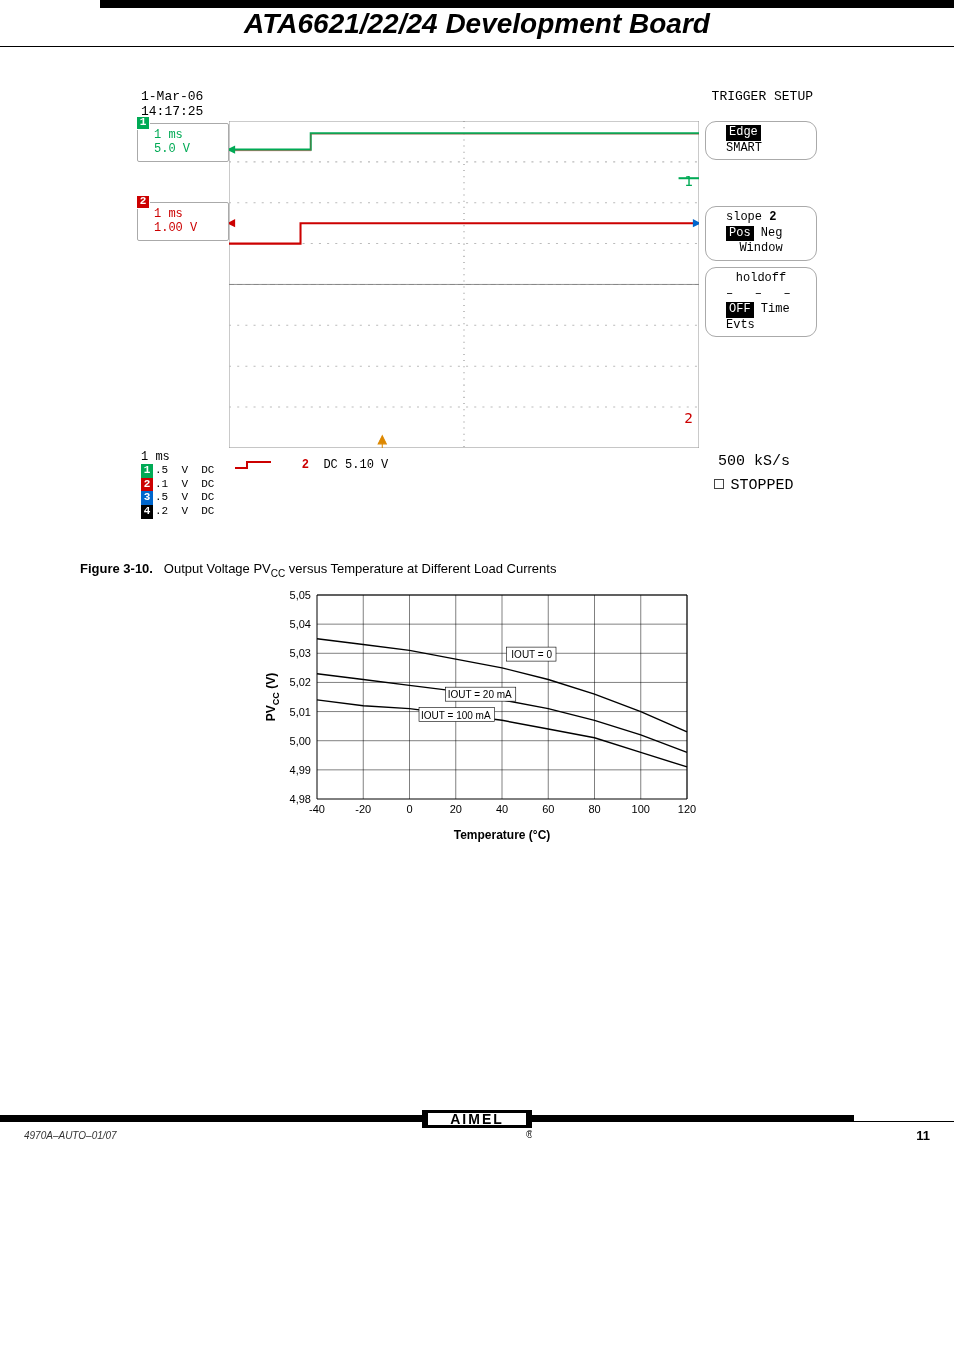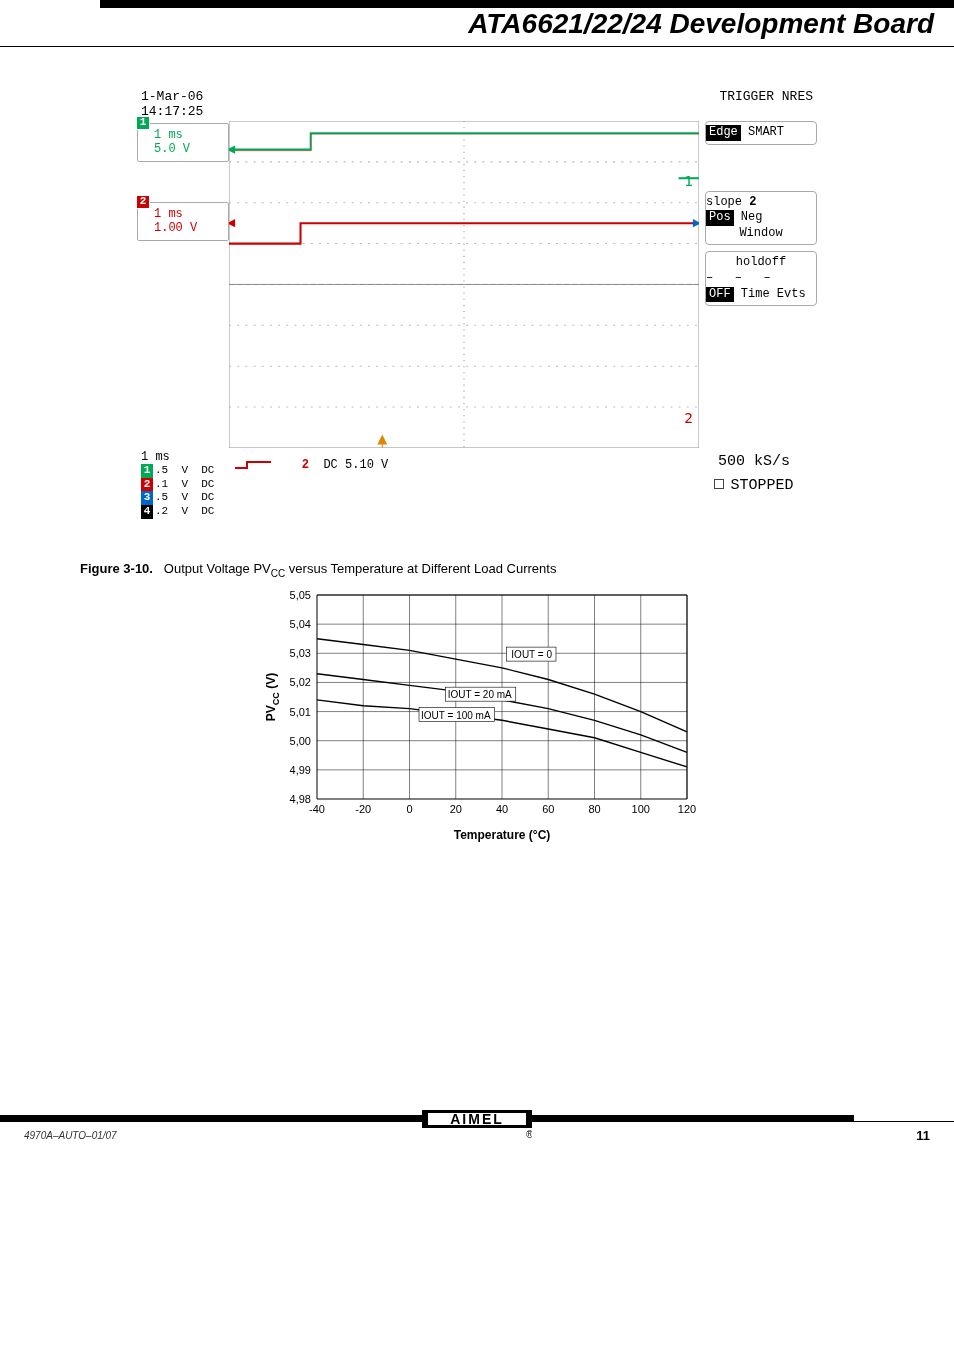--- a/index.html
+++ b/index.html
@@ -1,40 +1,40 @@
 <!DOCTYPE html>
 <html><head>
 <meta charset="utf-8">
 <style>
   * { box-sizing: border-box; margin: 0; padding: 0; }
   body { font-family: Arial, Helvetica, sans-serif; background: #fff; width: 954px; margin: 0 auto; color: #000; }
   .thick-bar-top { height: 8px; background: #000; width: 100%; position: relative; }
   .thick-bar-top::before { content:""; position:absolute; left:0; top:0; bottom:0; width:100px; background:#fff;}
-  .header-row { display:flex; justify-content:flex-end; align-items:center; padding: 0 20px 6px 20px; }
+  .header-row { display:flex; justify-content:center; align-items:center; padding: 0 20px 6px 20px; }
   .header-title { font-size: 28px; font-weight: bold; font-style: italic; }
   .sep-line { height:1px; background:#000; margin-bottom:40px;}
   .content { padding: 0 40px 30px 40px; }
   .fig-caption { font-size: 13px; margin: 10px 0 6px 40px; }
   .fig-caption b { font-weight: bold; }
   .sub { font-size: 10px; vertical-align: sub; }
 
   
   .scope-wrap { display:flex; justify-content:center; }
   .scope { width: 680px; border: none; font-family: "Courier New", monospace; font-size: 13px; color:#000; }
   .scope-top { display:flex; justify-content:space-between; padding: 2px 4px; text-align: center; }
   .scope-body { display:flex; }
   .scope-left-labels { width: 92px; padding-top: 2px; }
   .ch-label-box { border:1px solid #aaa; border-radius:2px; margin-bottom:6px; position:relative; padding: 4px 4px 4px 16px; font-size:12px; line-height:1.2; background:#fff;}
   .ch-label-box .tag { position:absolute; left:-2px; top:-8px; width:14px; height:14px; border:1px solid; display:flex; align-items:center; justify-content:center; font-weight:bold; font-size:11px;}
   .ch1-color { color:#0a5; } .ch1-bg { background:#0a5; color:#fff; }
   .ch2-color { color:#c00; } .ch2-bg { background:#c00; color:#fff; }
   .scope-grid { flex:1; position:relative; }
   .grid-svg { width:100%; display:block; }
   .scope-right { width: 118px; padding-left:6px; font-size:12px; }
-  .right-box { border:1px solid #aaa; border-radius:4px; padding:3px 0; margin-bottom:6px; line-height:1.3;}
+  .right-box { border:1px solid #aaa; border-radius:11px; padding:3px 20px; margin-bottom:6px; line-height:1.3;}
   .hl { background:#000; color:#fff; padding:0 3px; display:inline-block; }
   .scope-bottom { display:flex; align-items:flex-start; padding: 2px 4px; }
   .bot-left { width: 92px; font-size:12px;}
   .bot-cols { font-size:11px; line-height:1.25; }
   .bot-num { display:inline-block; width:12px; background:#000; color:#fff; text-align:center; margin-right:2px; font-weight:bold; font-size:11px;}
   .bot-num.n3 { background:#06c;}
   .bot-num.n2 { background:#c00;}
   .bot-num.n1 { background:#0a5;}
   .bot-middle { flex:1; padding-top:8px; font-size:12px; }
   .bot-middle .red { color:#c00; font-weight:bold;}
@@ -70,21 +70,21 @@
 <div class="content">
 
 
   <div class="scope-wrap">
   <div class="scope">
     <div class="scope-top">
       <div>
         <div>1-Mar-06</div>
         <div>14:17:25</div>
       </div>
-      <div>TRIGGER NRES</div>
+      <div>TRIGGER SETUP</div>
     </div>
 
     <div class="scope-body">
       <div class="scope-left-labels">
         <div class="ch-label-box">
           <span class="tag ch1-bg">1</span>
           <span class="ch1-color">1 ms</span><br>
           <span class="ch1-color">5.0 V</span>
         </div>
         <div style="height:34px"></div>

